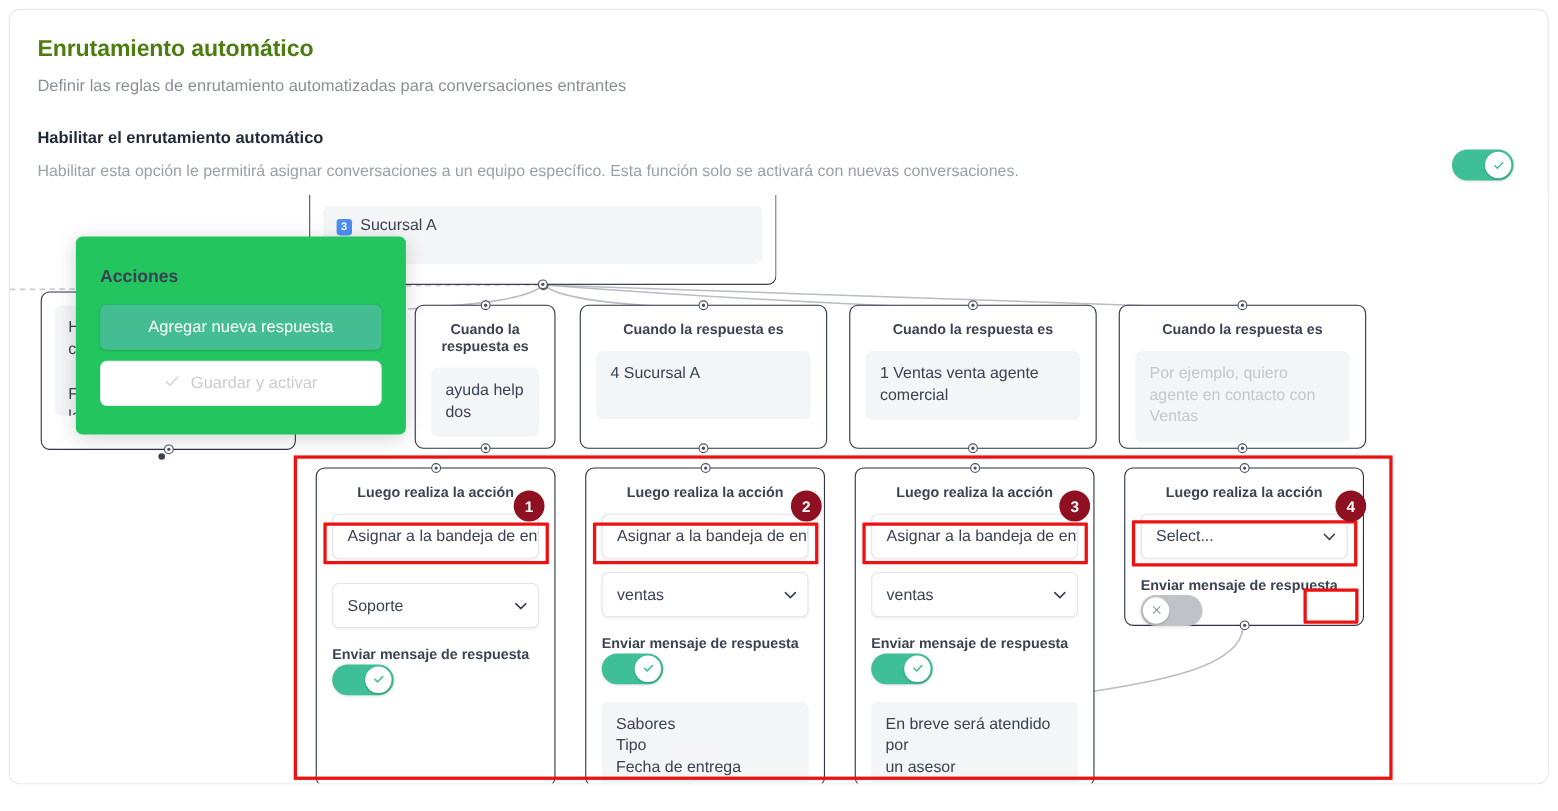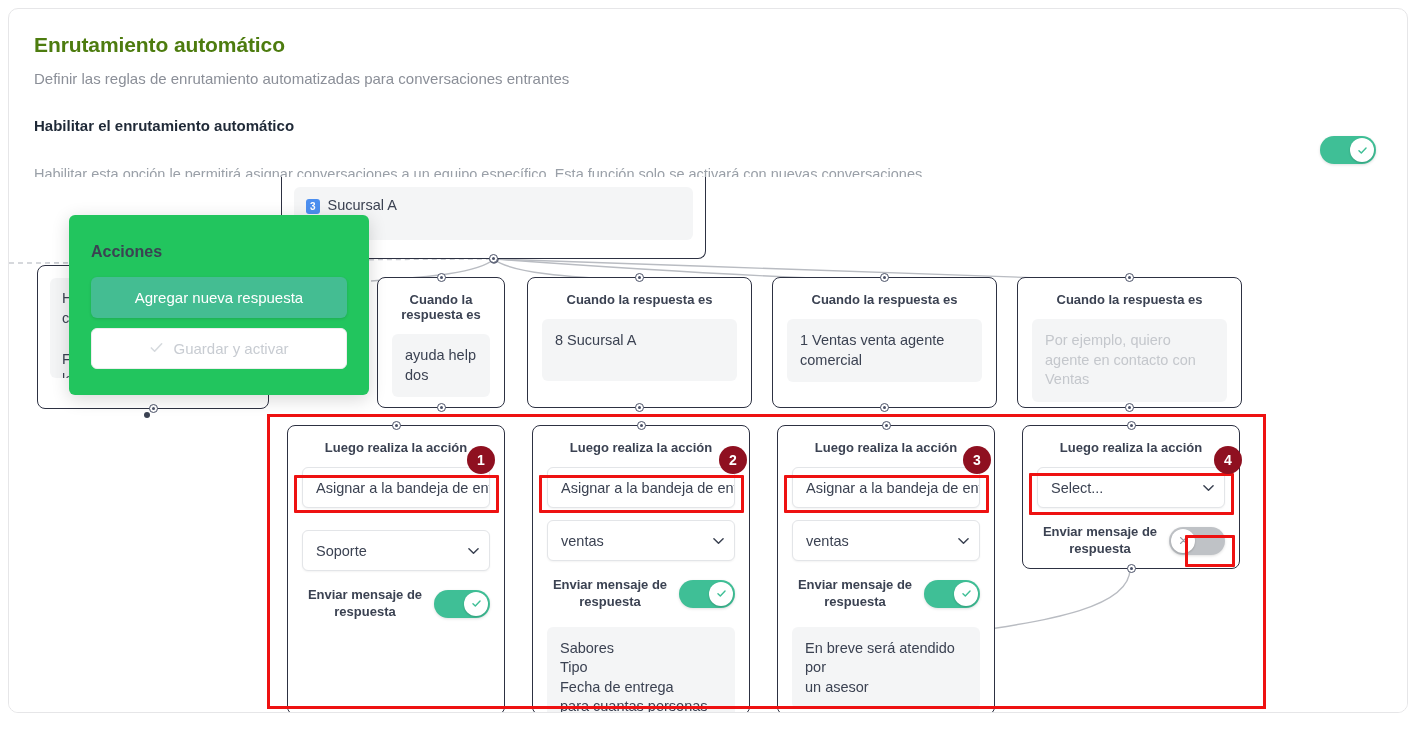--- a/index.html
+++ b/index.html
@@ -28,21 +28,21 @@
   }
   .hdr-sub {
     position: absolute; left: 25px; top: 61px;
     font-size: 15px; color: #8b8f98; font-weight: 400;
   }
   .sec-title {
     position: absolute; left: 25px; top: 108px;
     font-size: 15px; font-weight: 700; color: #1f2937;
   }
   .sec-sub {
-    position: absolute; left: 25px; top: 157px;
+    position: absolute; left: 25px; top: 139px;
     font-size: 14.5px; color: #9aa0a8; font-weight: 400;
   }
 
   
   .toggle {
     position: relative;
     width: 56px; height: 28px;
     border-radius: 14px;
     display: inline-block;
     box-shadow: 0 1px 3px rgba(0,0,0,.13);
@@ -129,22 +129,23 @@
     overflow: hidden;
   }
   .sel .chev {
     position: absolute; right: 12px; top: 50%;
     margin-top: -4px;
     width: 9px; height: 9px;
   }
   .sel .chev svg { display:block; }
 
   .row-toggle {
-    display: flex; align-items: center; justify-content: space-between;
+    display: flex; align-items: flex-start; justify-content: space-between;
     margin: 16px 14px 0 14px;
+    flex-direction: column;
   }
   .row-toggle .lbl {
     font-size: 13px; font-weight: 700; color: #3b4252;
     text-align: center; line-height: 1.3; flex: 1;
     padding-right: 6px;
   }
 
   
   .badge-num {
     position: absolute;
@@ -328,21 +329,21 @@
     <div class="node" style="left:368px; top:100px; width:128px; height:131px;">
       <div class="handle top"></div>
       <div class="node-title">Cuando la respuesta es</div>
       <div class="node-field">ayuda help dos</div>
       <div class="handle bottom"></div>
     </div>
 
     <div class="node" style="left:518px; top:100px; width:225px; height:131px;">
       <div class="handle top"></div>
       <div class="node-title">Cuando la respuesta es</div>
-      <div class="node-field">8 Sucursal A</div>
+      <div class="node-field">4 Sucursal A</div>
       <div class="handle bottom"></div>
     </div>
 
     <div class="node" style="left:763px; top:100px; width:225px; height:131px;">
       <div class="handle top"></div>
       <div class="node-title">Cuando la respuesta es</div>
       <div class="node-field">1 Ventas venta agente comercial</div>
       <div class="handle bottom"></div>
     </div>
 

